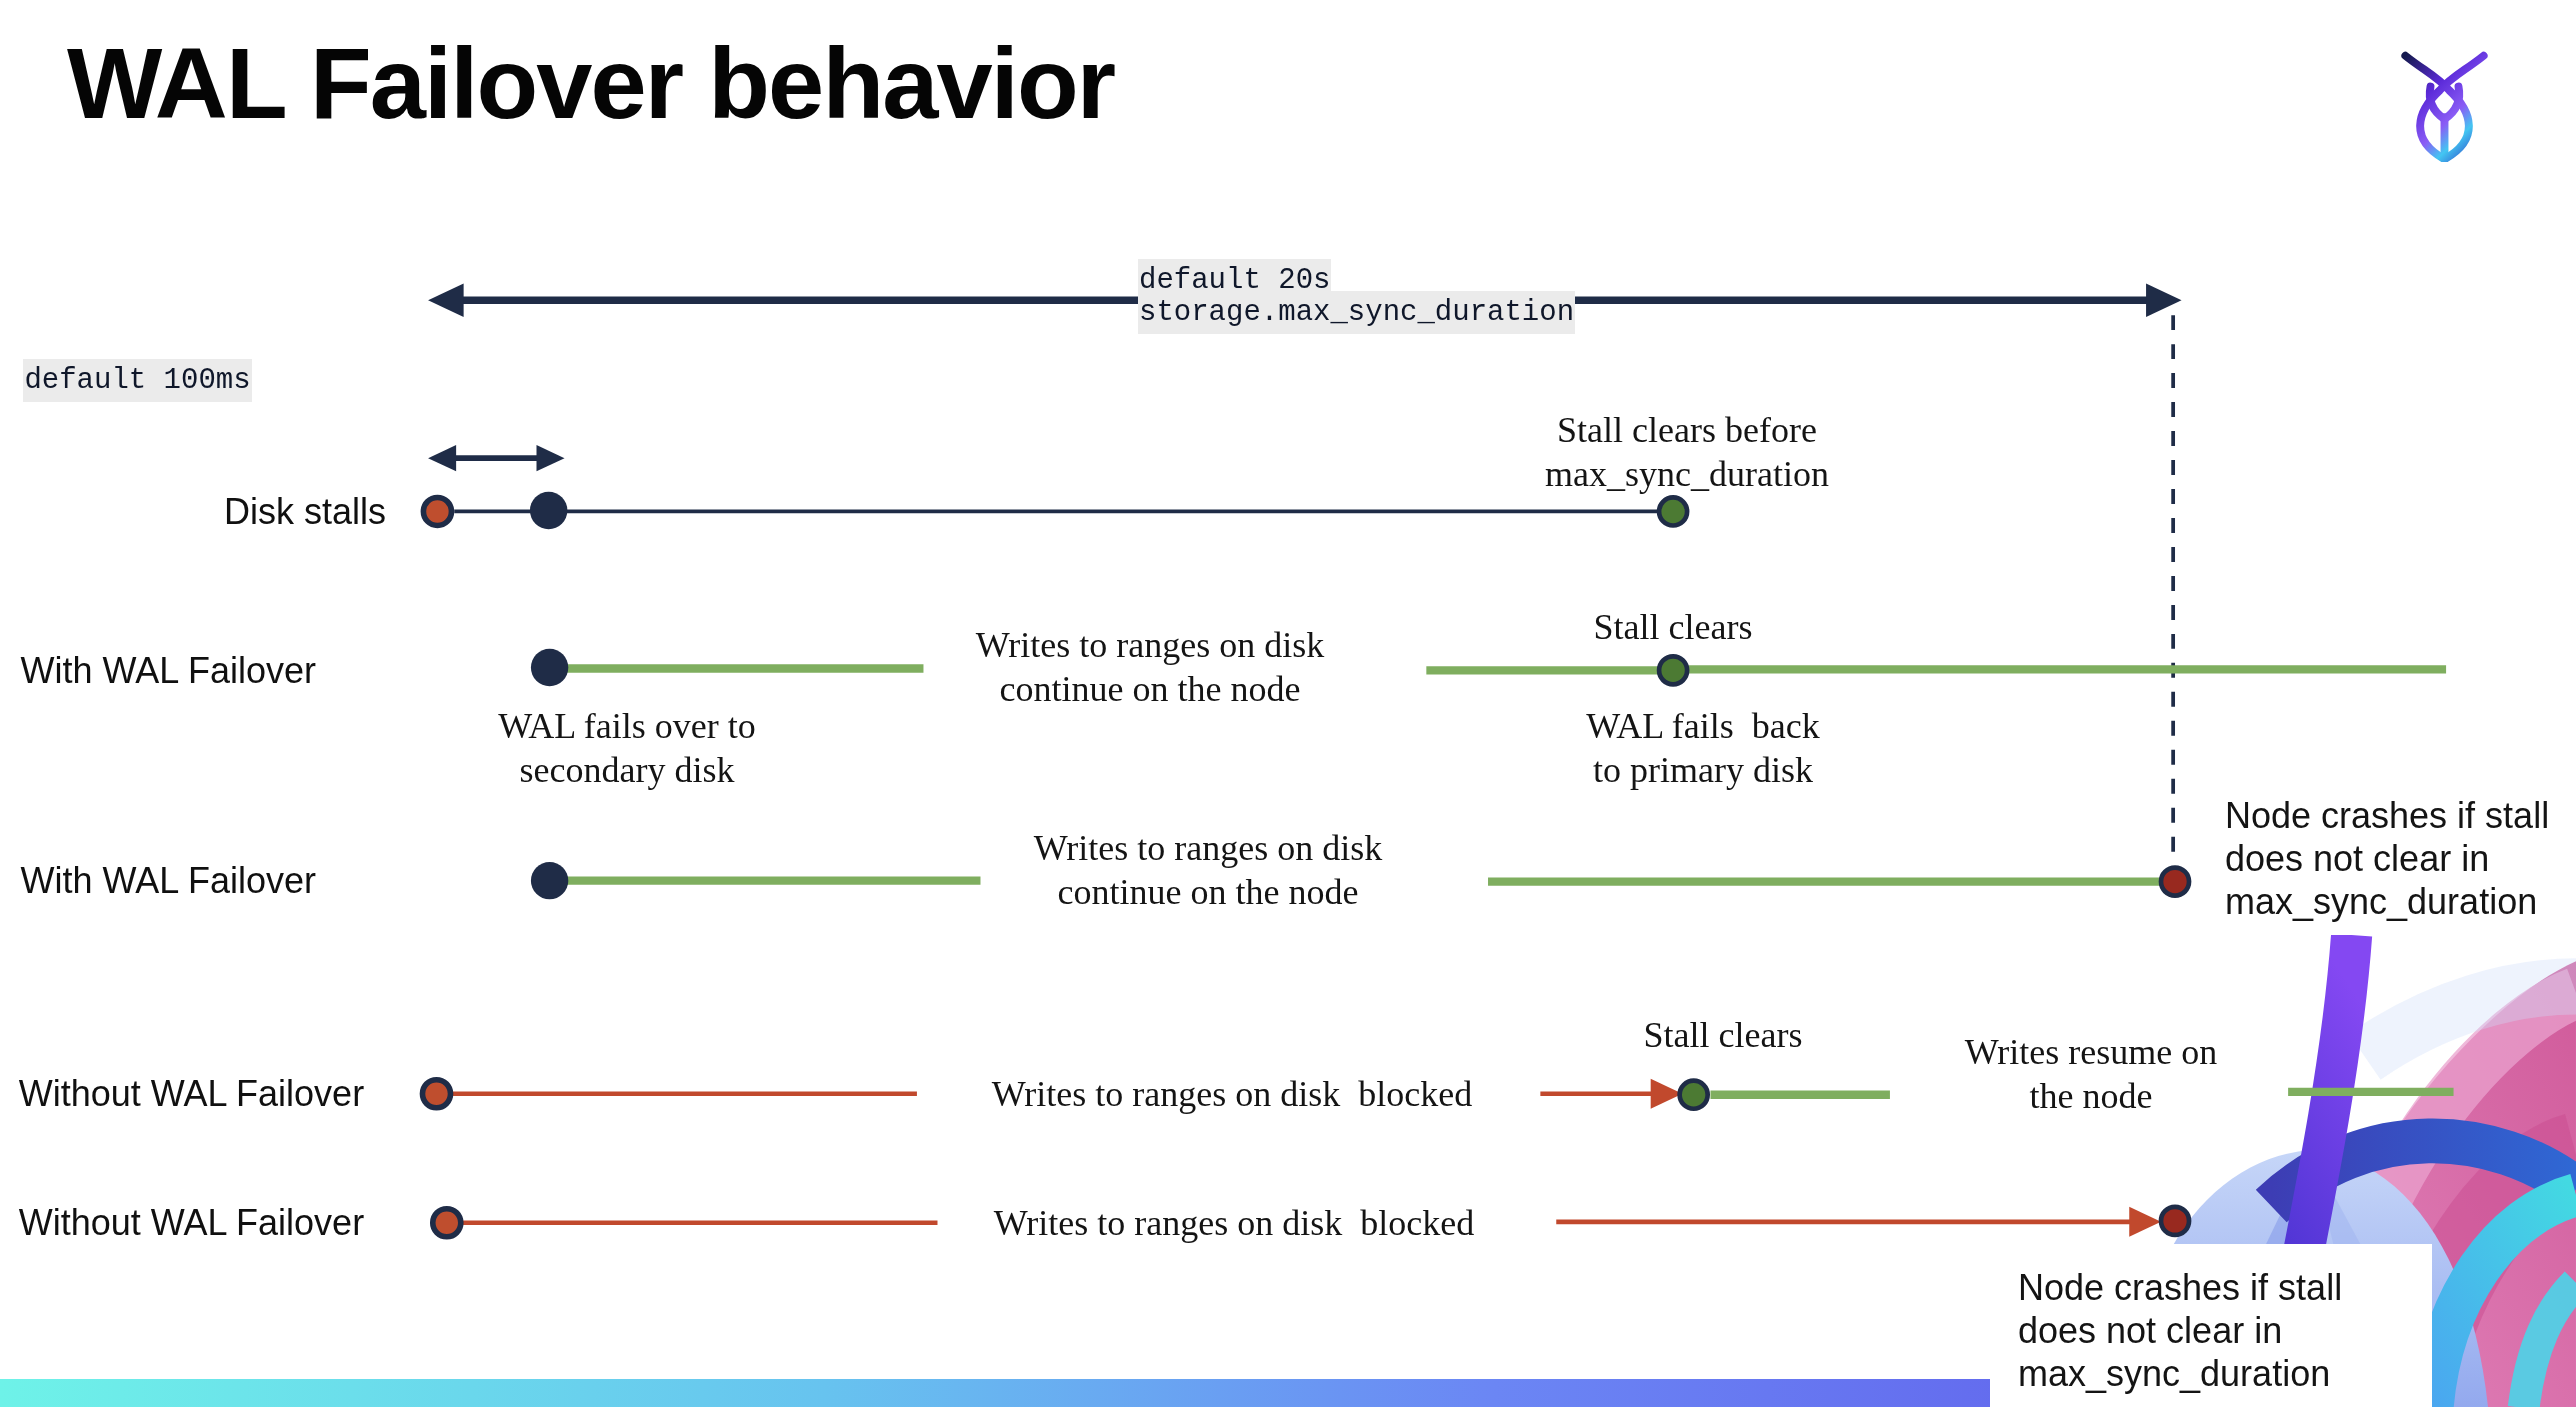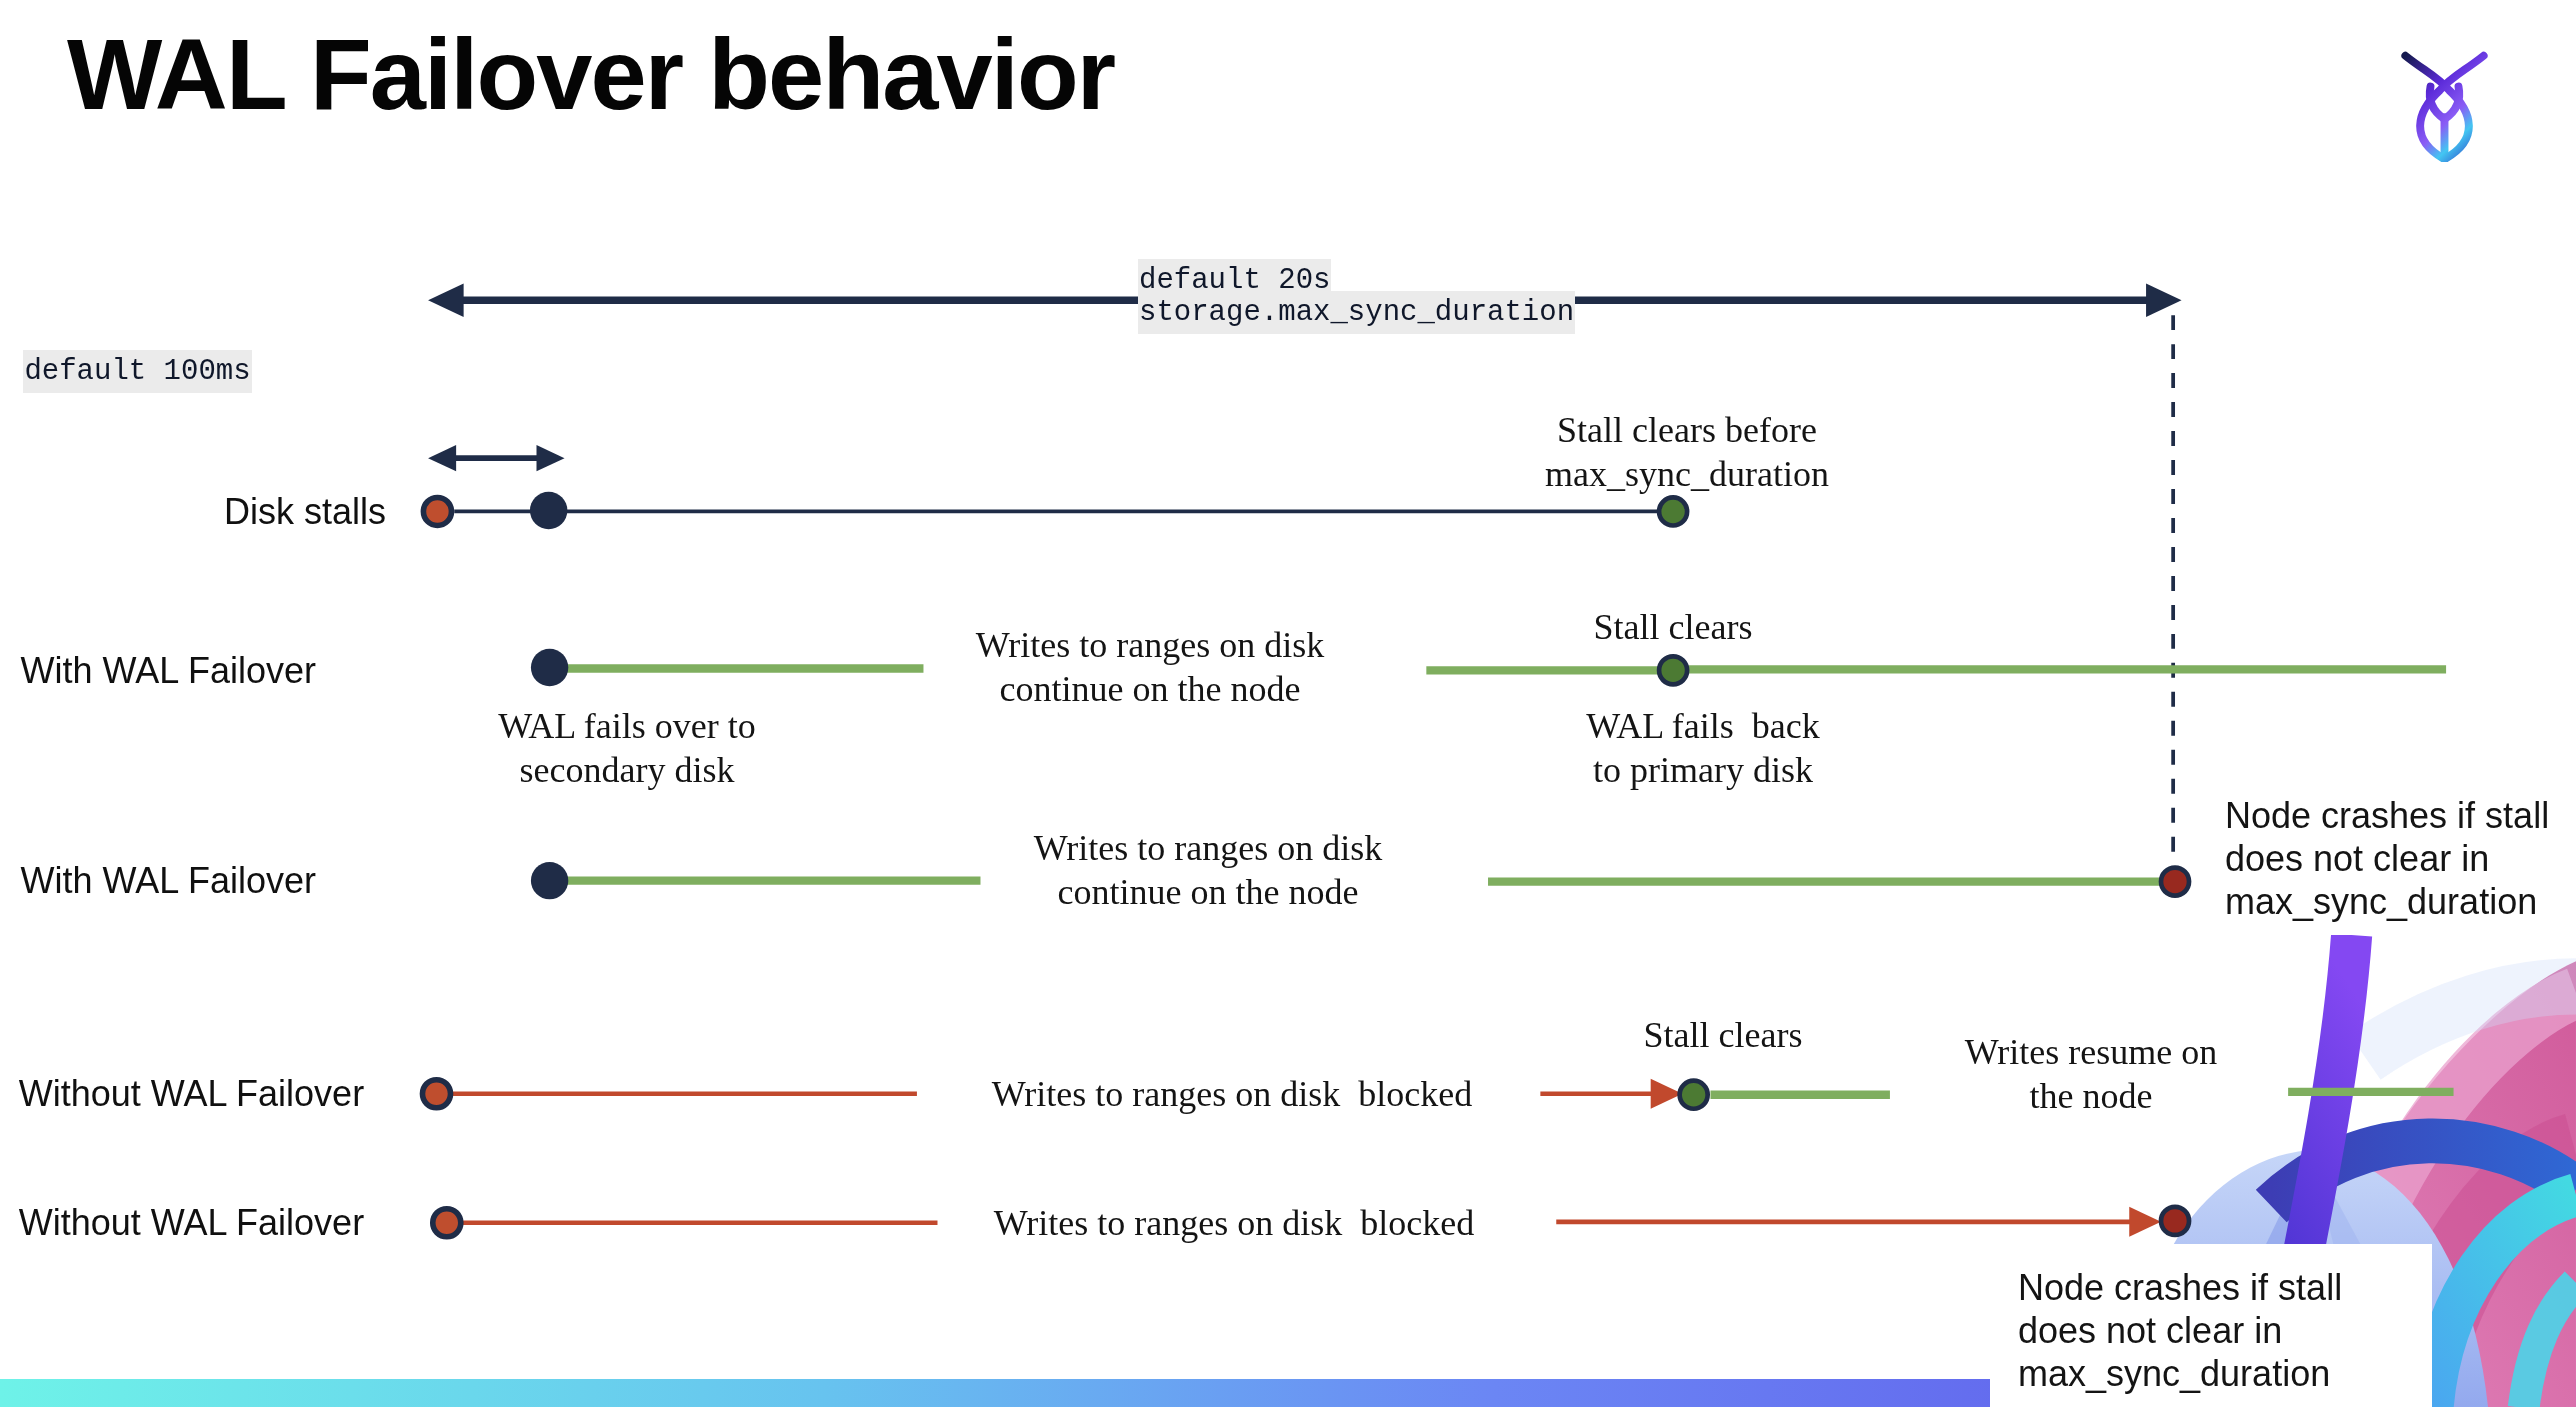--- a/index.html
+++ b/index.html
@@ -1,21 +1,21 @@
 <!DOCTYPE html>
 <html style="--navy: #1f2c47; --green-line: #7fae5f; --green-dot: #4c7a33; --red: #c1492d; --red-dot: #bf4e2e; --crash-dot: #98291f; --code-bg: #ebebeb; --footer-gradient-0: #6ef2e8; --footer-gradient-1: #67c3ef; --footer-gradient-2: #6b86f4; --footer-gradient-3: #5b4fe8;font-size:15px"><head>
 <meta charset="utf-8">
 <style>
   html,body{margin:0;padding:0;background:#ffffff;}
   .slide{
     position:relative;width:2576px;height:1408px;background:#ffffff;overflow:hidden;
     font-family:"Liberation Sans",sans-serif;color:#141414;
   }
   .title{
-    position:absolute;left:67px;top:17px;z-index:6;
+    position:absolute;left:67px;top:26px;z-index:6;
     font-size:101px;font-weight:bold;letter-spacing:-1.9px;color:#050505;
   }
   .logo{position:absolute;left:2396px;top:39px;z-index:6;}
   .code{
     position:absolute;z-index:6;
     font-family:"Liberation Mono",monospace;font-size:29px;line-height:43px;
     background:var(--code-bg);color:#0f172a;padding:0 1px;white-space:pre;
   }
   .row-label{position:absolute;z-index:6;font-size:36px;line-height:43px;color:#101010;white-space:pre;}
   .ann{position:absolute;z-index:6;font-size:36px;line-height:44px;color:#141414;white-space:pre-wrap;}
@@ -158,21 +158,21 @@
       <path d="M10,18 C30,34 44,40 57,55 C82,78 90,108 52,129"></path>
       <path d="M94,18 C74,34 60,40 47,55 C22,78 14,108 52,129"></path>
       <path d="M52,126 L52,84"></path>
       <path d="M52,86 C40,78 34,66 37,51"></path>
       <path d="M52,86 C64,78 70,66 67,51"></path>
     </g>
   </svg>
 
   <span class="code" style="left:1138px;top:259px">default 20s</span>
   <span class="code" style="left:1138px;top:291px">storage.max_sync_duration</span>
-  <span class="code" style="left:23.4px;top:350px">default 100ms</span>
+  <span class="code" style="left:23.4px;top:359px">default 100ms</span>
 
   <span class="row-label" style="left:224px;top:490px">Disk stalls</span>
   <span class="row-label" style="left:20.6px;top:649px">With WAL Failover</span>
   <span class="row-label" style="left:20.6px;top:859px">With WAL Failover</span>
   <span class="row-label" style="left:18.7px;top:1072px">Without WAL Failover</span>
   <span class="row-label" style="left:18.7px;top:1201px">Without WAL Failover</span>
 
   <div class="ann center" style="left:1687px;top:408px">Stall clears before
 max_sync_duration</div>
   <div class="ann center" style="left:627px;top:704px">WAL fails over to

